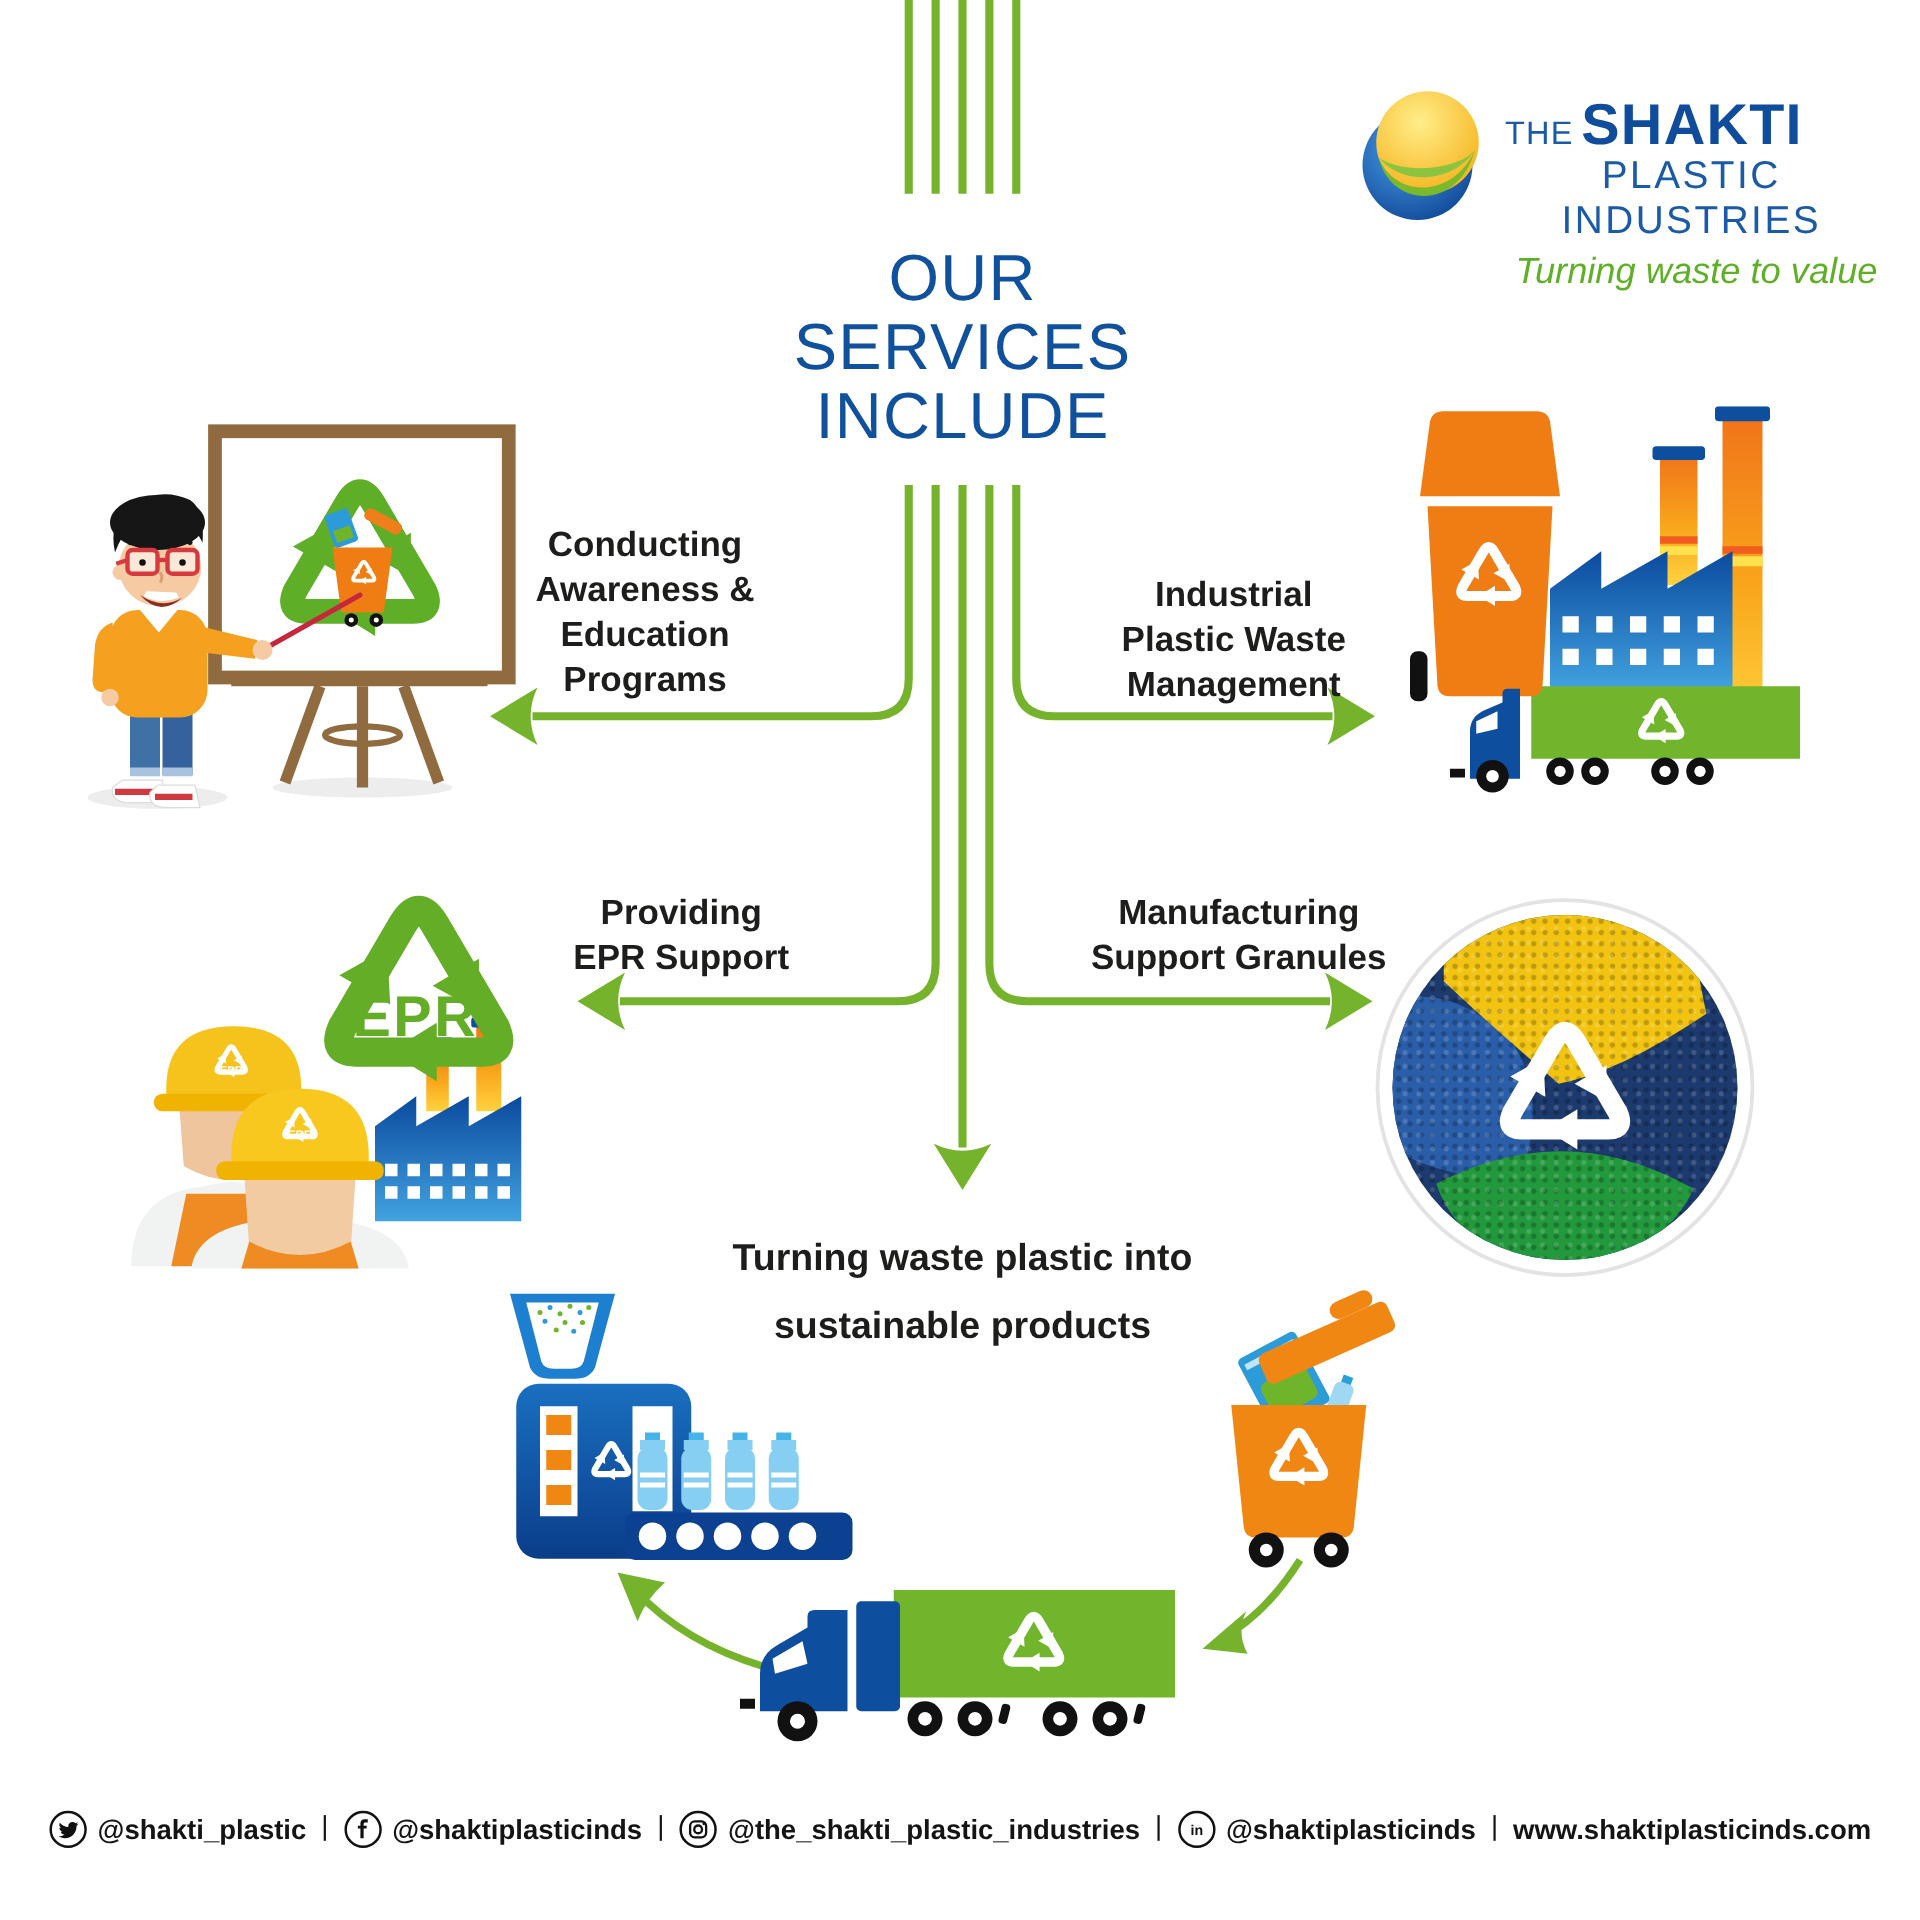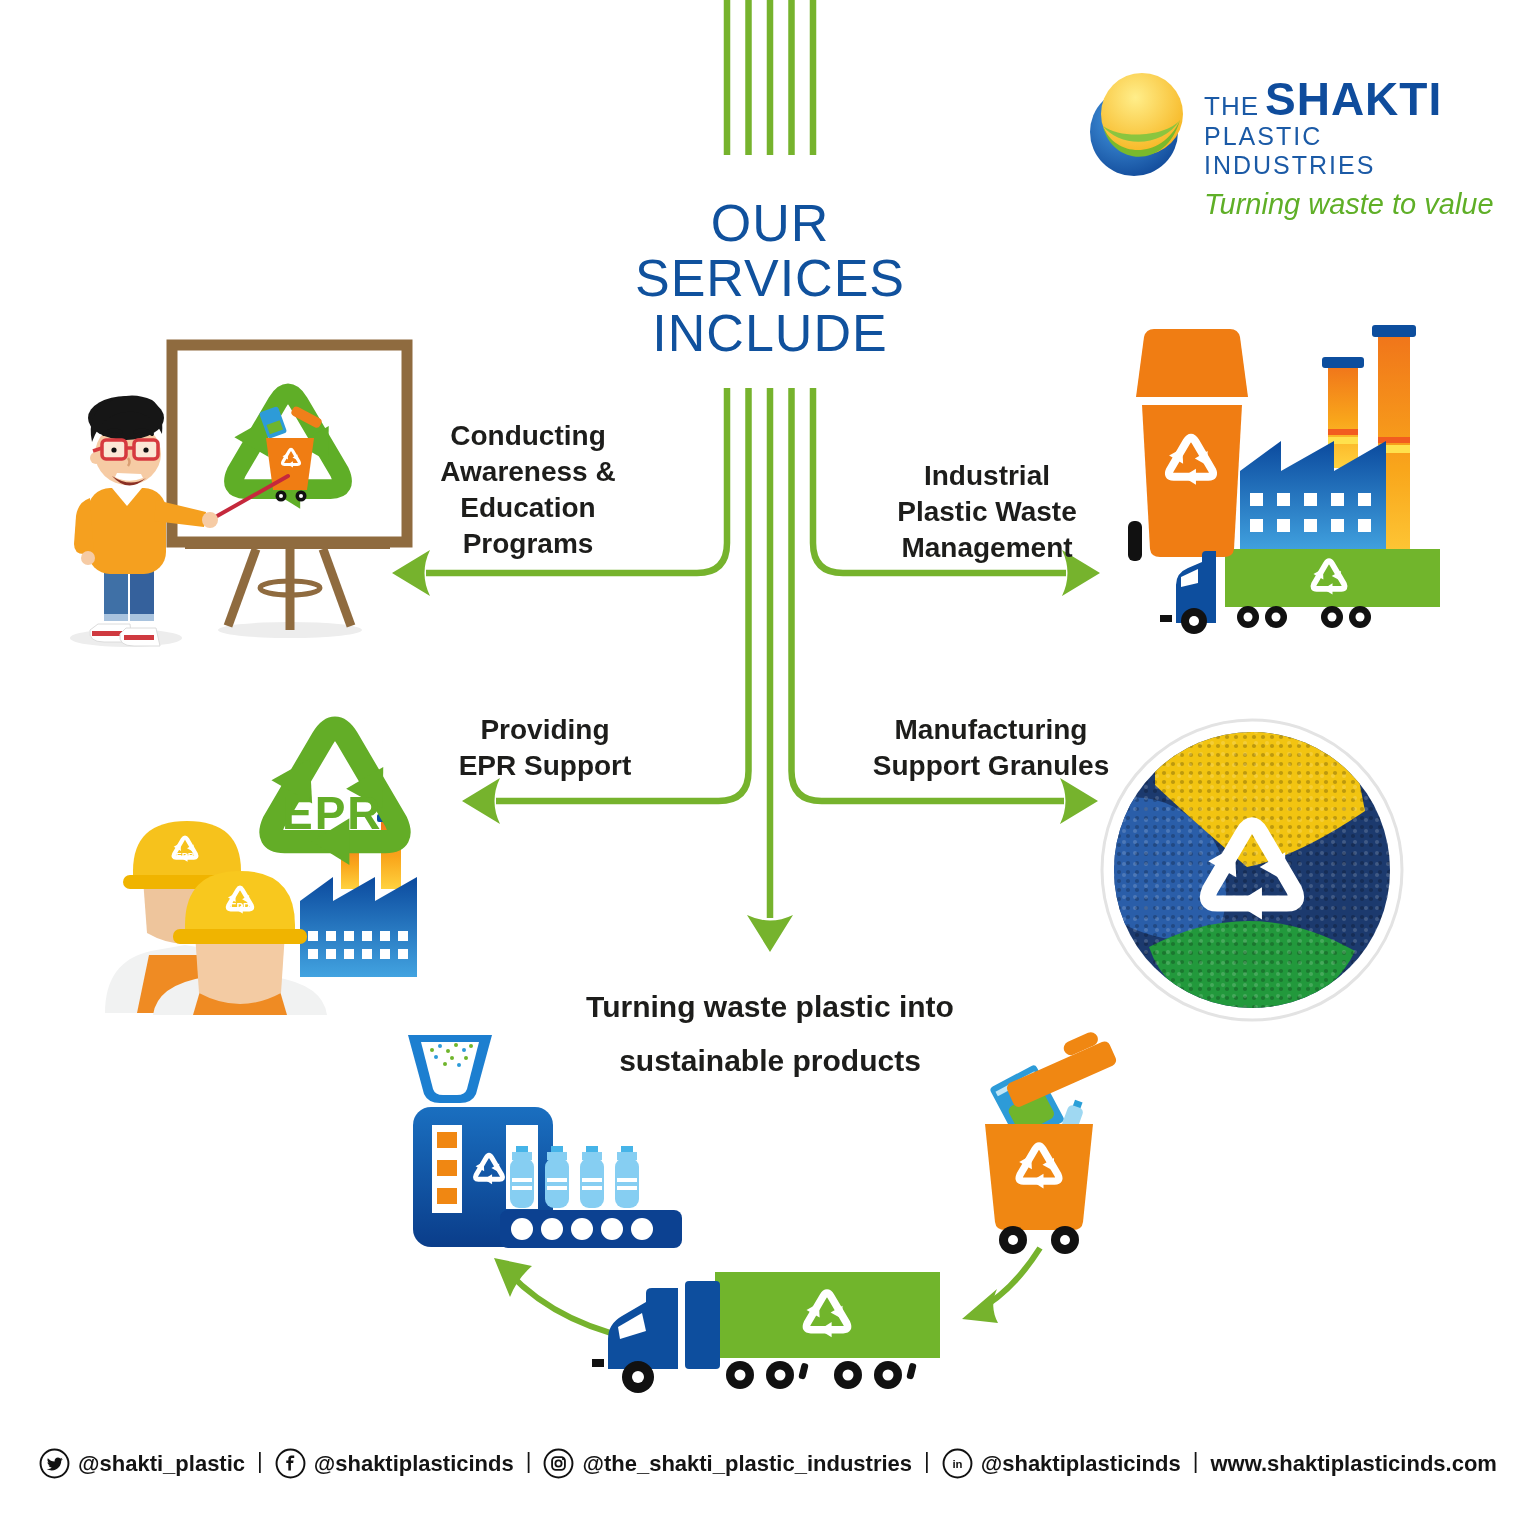--- a/index.html
+++ b/index.html
@@ -7,30 +7,30 @@
           font-family:"Liberation Sans",sans-serif;color:#1d1d1b;}
   .abs{position:absolute;}
   svg{display:block;}
   
   .logo{left:1082px;top:66px;width:420px;height:150px;display:flex;align-items:flex-start;}
   .logo-sphere{width:110px;height:120px;flex:0 0 auto;}
   .logo-text{margin-left:12px;padding-top:10px;}
   .logo-row1{display:flex;align-items:baseline;line-height:1;}
   .logo-the{font-size:26px;font-weight:400;color:#1b5aa6;letter-spacing:1px;margin-right:6px;}
   .logo-name{font-size:46px;font-weight:800;color:#0f4c9c;letter-spacing:1px;}
-  .logo-sub{font-size:25px;font-weight:400;color:#1b5aa6;letter-spacing:2px;line-height:1.15;}
-  .logo-tag{font-size:29px;font-style:italic;color:#5faf27;margin-top:8px;}
+  .logo-sub{font-size:31px;font-weight:400;color:#1b5aa6;letter-spacing:2px;line-height:1.15;text-align:center;}
+  .logo-tag{font-size:29px;font-style:italic;color:#5faf27;margin-top:8px;text-align:right;}
   
   .title{left:570px;top:196px;width:400px;text-align:center;
          font-size:52px;line-height:55px;font-weight:400;color:#10519d;
          white-space:pre-line;letter-spacing:1px;}
   
   .svc{position:absolute;text-align:center;font-weight:700;color:#1d1d1b;
        font-size:28px;line-height:36px;white-space:pre-line;}
-  .svc-awareness{left:378px;top:418px;width:300px;}
+  .svc-awareness{left:366px;top:418px;width:300px;}
   .svc-industrial{left:837px;top:458px;width:300px;}
   .svc-epr{left:395px;top:712px;width:300px;}
   .svc-granules{left:841px;top:712px;width:300px;}
   .svc-products{left:545px;top:980px;width:450px;font-size:30px;line-height:54px;}
   
   .epr-badge{left:282px;top:786px;font-size:46px;font-weight:800;color:#63ad27;letter-spacing:2px;}
   
   .footer{left:0;top:1448px;width:1536px;display:flex;justify-content:center;gap:9px;}
   .footer-item{display:flex;align-items:center;gap:8px;font-size:22px;font-weight:700;color:#141414;}
   .footer-sep{font-size:22px;font-weight:400;color:#141414;padding:0 3px;}

